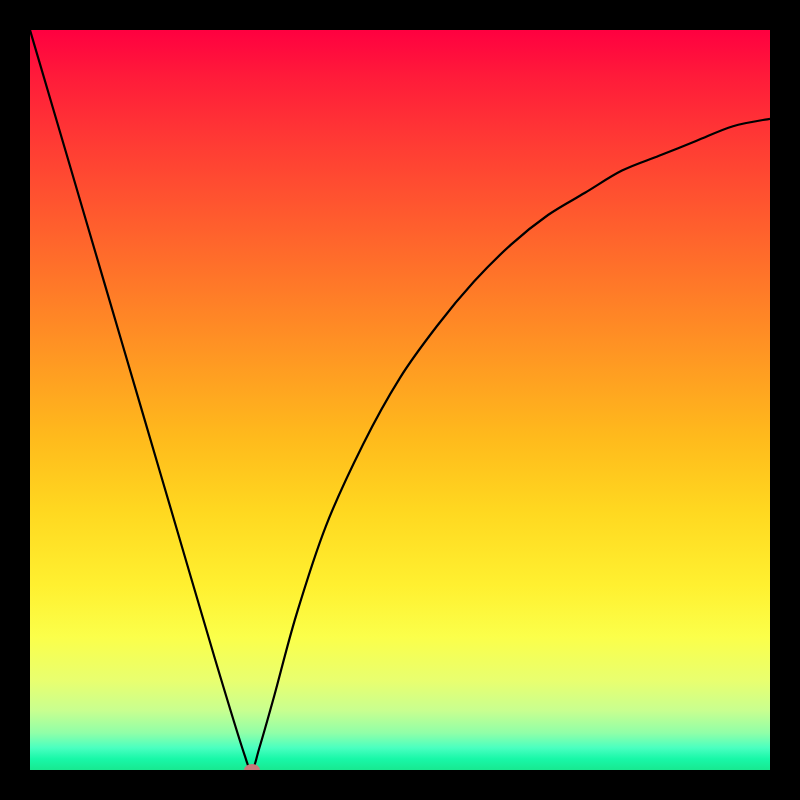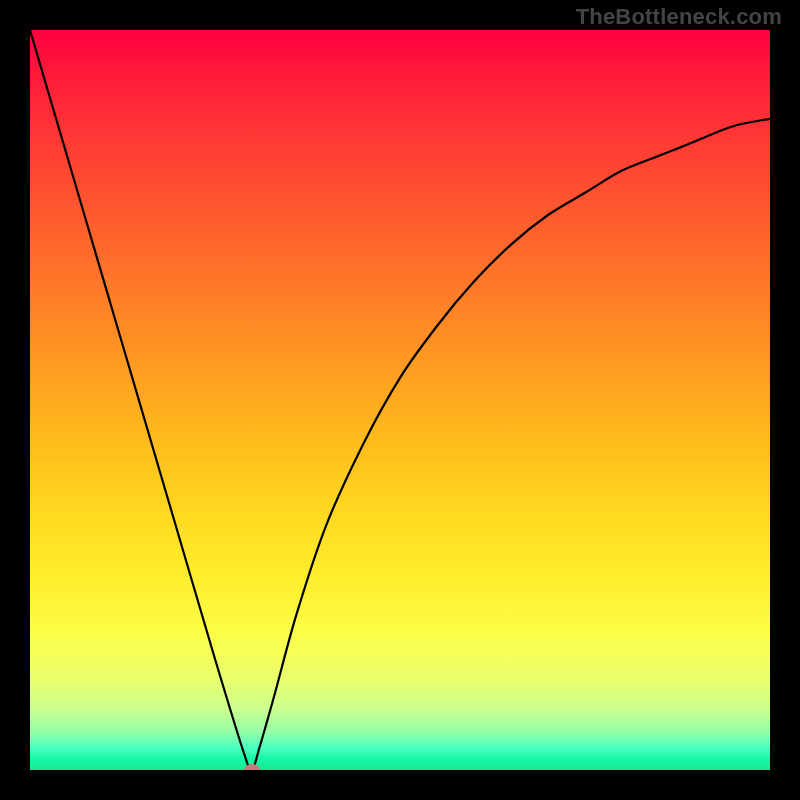--- a/index.html
+++ b/index.html
@@ -72,21 +72,20 @@
     border-radius: 50%;
     background: #c77a7a;
     transform: translate(-50%, -50%);
   }
 </style>
 </head>
 <body>
 
 <div class="frame">
 
-  <div class="watermark">TheBottleneck.com</div>
 
   <div class="plot-area">
     <div class="gradient"></div>
 
     <svg class="curve" viewBox="0 0 740 740" preserveAspectRatio="none">
       <path id="curve-path" d="M 0 0 C 6.166666666666667 20.96666666666668, 24.666666666666664 83.86666666666673, 37 125.80000000000007 C 49.333333333333336 167.7333333333334, 61.666666666666664 209.66666666666663, 74 251.59999999999997 C 86.33333333333333 293.5333333333333, 98.66666666666667 335.4666666666667, 111 377.40000000000003 C 123.33333333333333 419.33333333333337, 135.66666666666666 461.26666666666665, 148 503.2 C 160.33333333333334 545.1333333333333, 173.9 592, 185 629 C 196.1 666, 208.43333333333334 706.7, 214.6 725.2 C 220.76666666666665 743.7, 219.53333333333333 741.2333333333333, 222 740 C 224.46666666666667 738.7666666666667, 225.7 730.1333333333333, 229.4 717.8 C 233.10000000000002 705.4666666666666, 238.03333333333336 688.2, 244.20000000000002 666 C 250.36666666666667 643.8, 257.76666666666665 612.9666666666667, 266.4 584.6 C 275.0333333333333 556.2333333333333, 284.9 524.1666666666666, 296 495.79999999999995 C 307.1 467.4333333333333, 320.6666666666667 439.06666666666666, 333 414.4 C 345.3333333333333 389.7333333333333, 357.66666666666663 367.5333333333333, 370 347.79999999999995 C 382.33333333333337 328.0666666666666, 394.66666666666674 312.0333333333333, 407.00000000000006 296 C 419.33333333333337 279.9666666666667, 431.6666666666667 265.16666666666663, 444 251.59999999999997 C 456.3333333333333 238.0333333333333, 468.6666666666667 225.70000000000002, 481 214.60000000000002 C 493.3333333333333 203.50000000000003, 505.6666666666667 193.63333333333335, 518 185 C 530.3333333333334 176.36666666666665, 542.6666666666666 170.19999999999996, 555 162.79999999999995 C 567.3333333333334 155.39999999999995, 579.6666666666666 146.76666666666657, 592 140.5999999999999 C 604.3333333333334 134.43333333333325, 616.6666666666666 130.73333333333338, 629 125.80000000000007 C 641.3333333333334 120.86666666666675, 653.6666666666666 115.93333333333334, 666 111 C 678.3333333333334 106.06666666666666, 690.6666666666666 99.90000000000005, 703 96.20000000000005 C 715.3333333333334 92.50000000000004, 733.8333333333334 90.0333333333333, 740 88.79999999999995" stroke="#000" stroke-width="2.2" fill="none"></path>
     </svg>
 
     <div id="marker" class="marker" style="left: 222px; top: 740px; background: rgb(199, 122, 122);"></div>
   </div>

